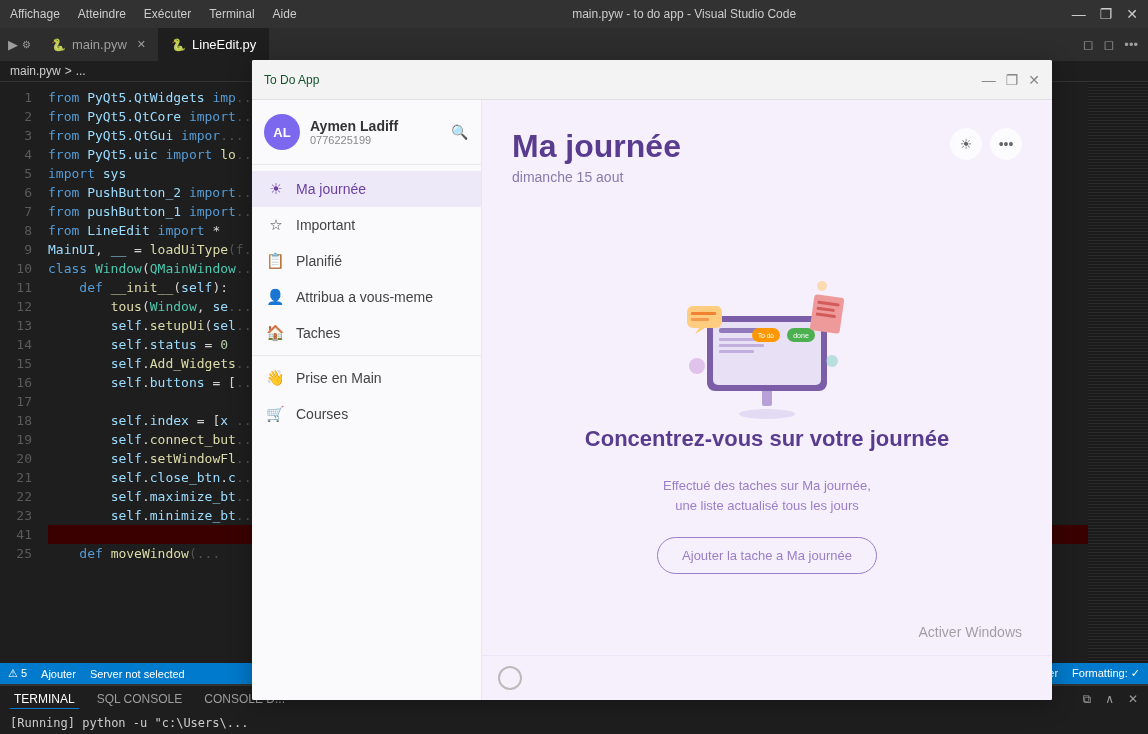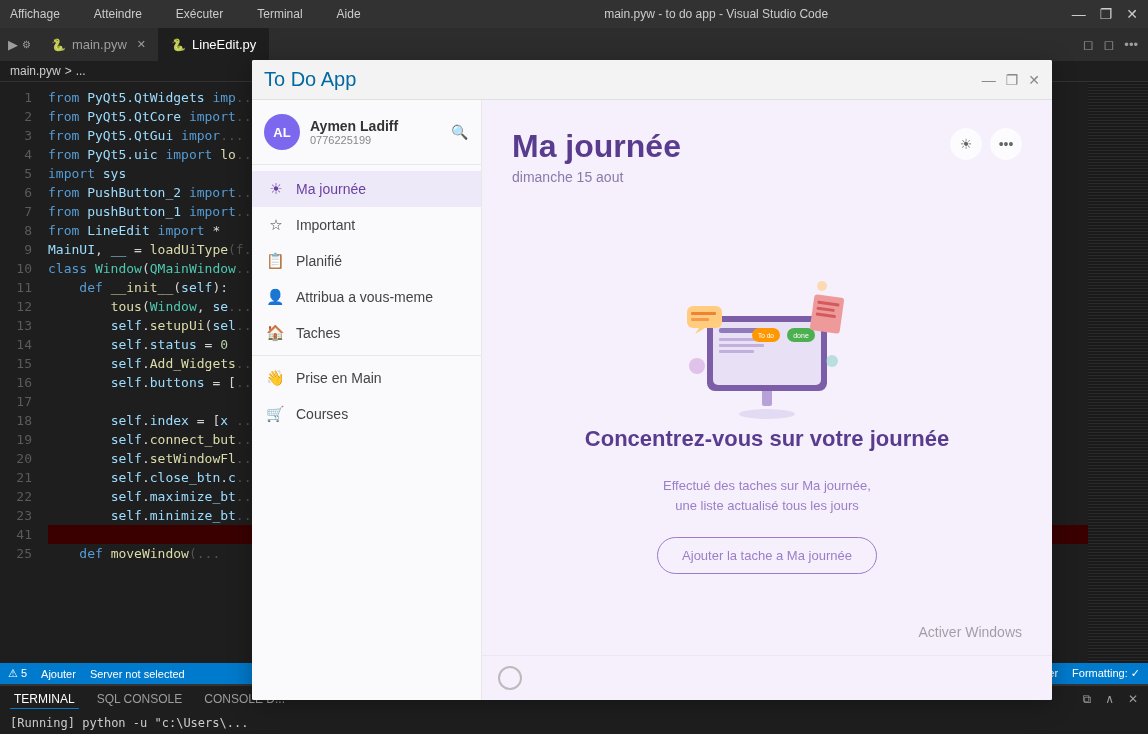--- a/index.html
+++ b/index.html
@@ -9,21 +9,21 @@
     .titlebar {
       height: 30px;
       background: #323233;
       display: flex;
       align-items: center;
       justify-content: space-between;
       padding: 0 10px;
       color: #cccccc;
       font-size: 12px;
     }
-    .titlebar-menu { display: flex; gap: 34px; }
+    .titlebar-menu { display: flex; gap: 18px; }
     .titlebar-menu span { cursor: pointer; }
     .titlebar-title { flex: 1; text-align: center; }
     .titlebar-controls { display: flex; gap: 14px; }
     .titlebar-controls span { cursor: pointer; font-size: 14px; }
 
     
     .tabs-bar {
       height: 35px;
       background: #2d2d2d;
       display: flex;
@@ -176,22 +176,22 @@
     .app-titlebar {
       height: 40px;
       background: #f3f3f3;
       display: flex;
       align-items: center;
       padding: 0 12px;
       border-bottom: 1px solid #e0e0e0;
       justify-content: space-between;
     }
     .app-title-text {
-      font-size: 20px;
-      color: #0369a1;
+      font-size: 12px;
+      color: #14532d;
     }
     .app-win-controls { display: flex; gap: 10px; }
     .app-win-btn { cursor: pointer; color: #888; font-size: 14px; }
 
     
     .app-body {
       display: flex;
       flex: 1;
       overflow: hidden;
     }

